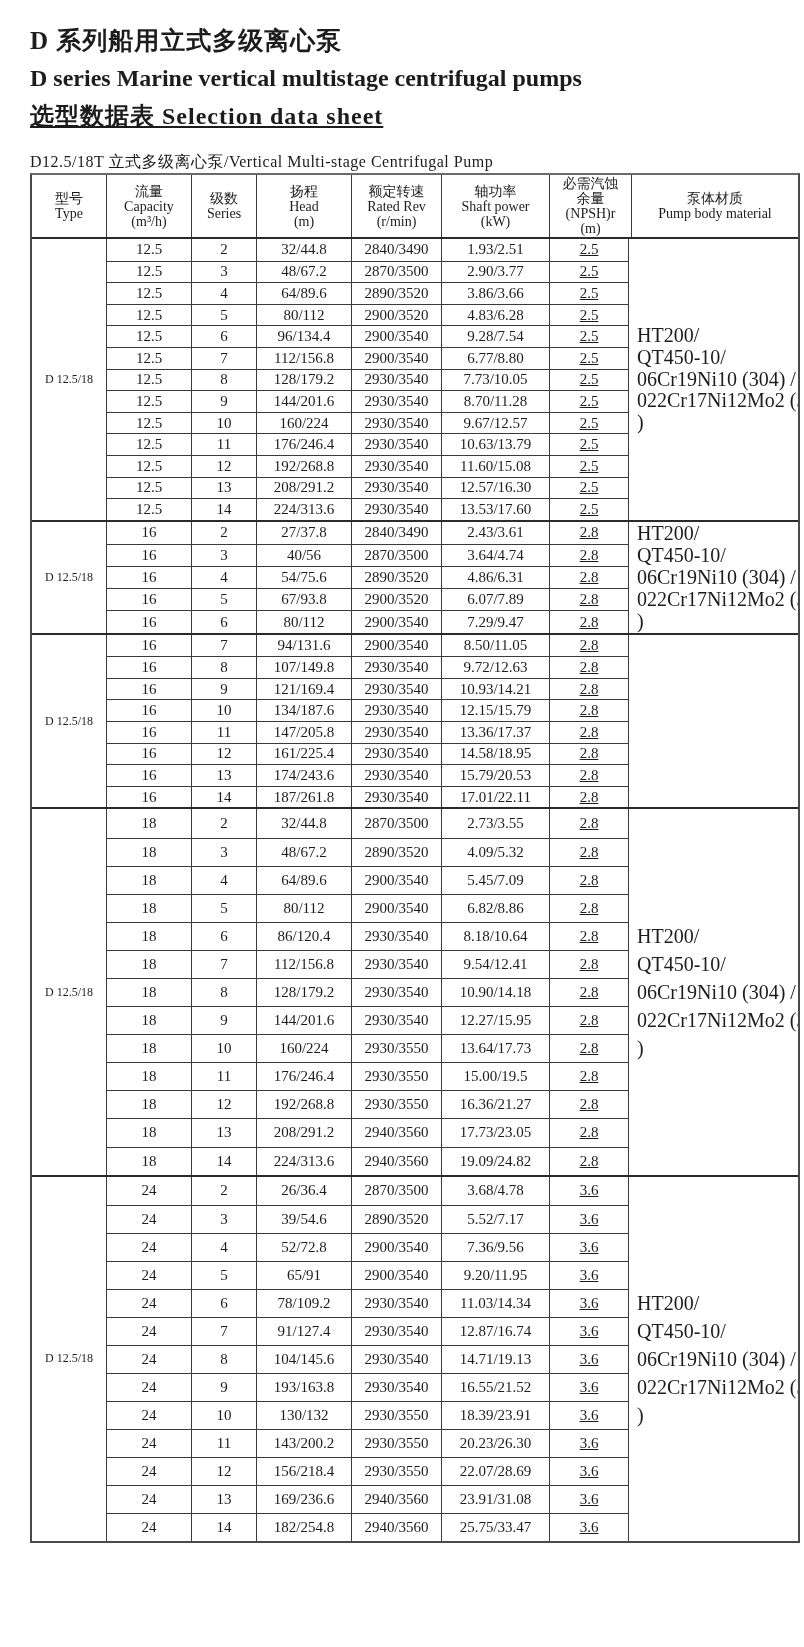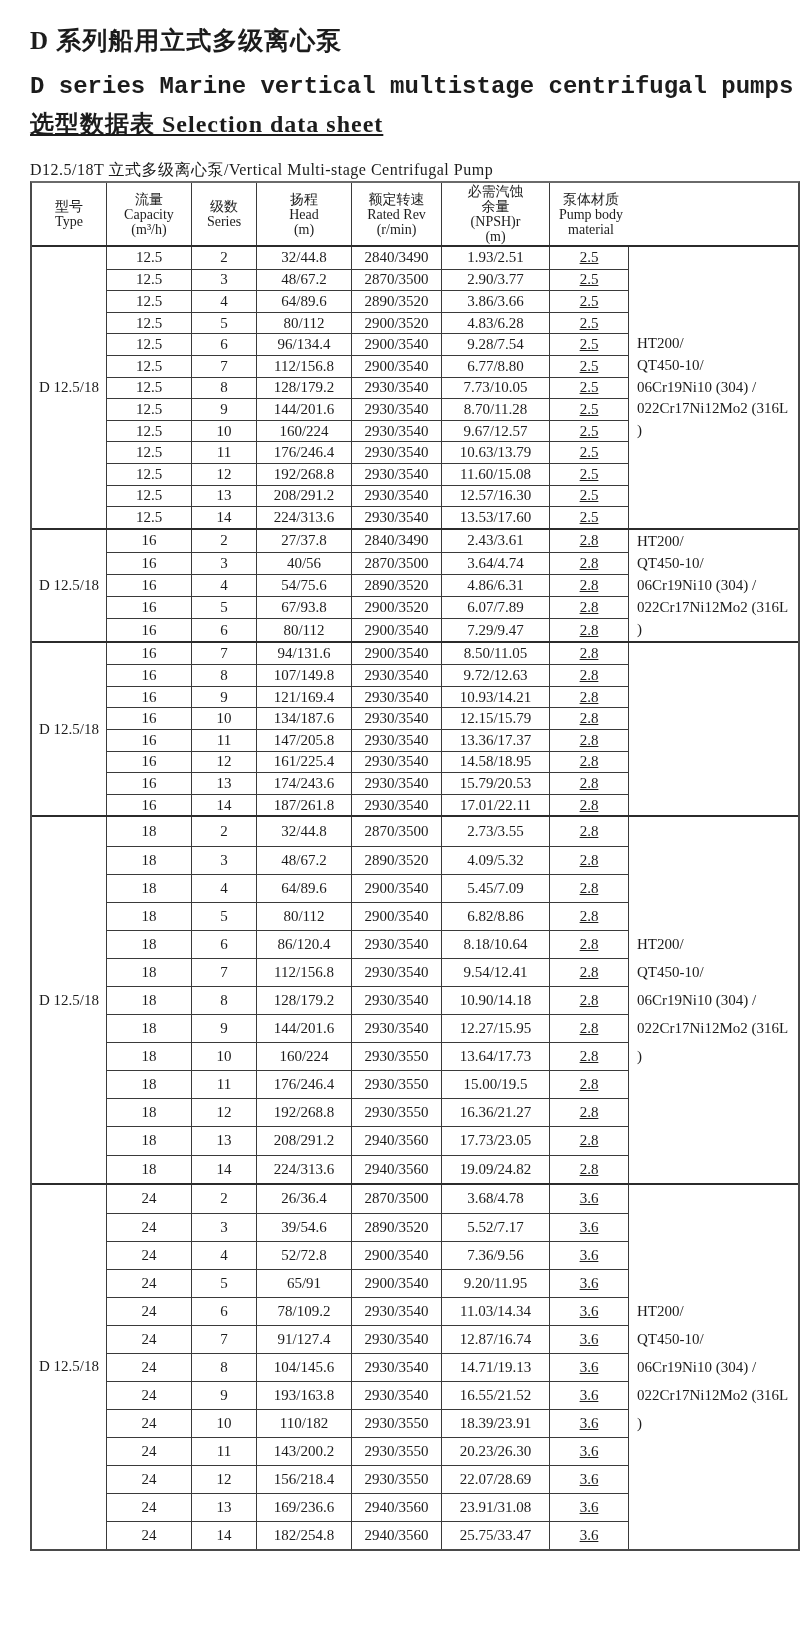--- a/index.html
+++ b/index.html
@@ -6,22 +6,22 @@
   html,body { background:#ffffff; }
   body {
     width:804px; height:1647px; overflow:hidden;
     font-family:"Liberation Serif","DejaVu Serif",serif;
     color:#1c1c1c;
     position:relative;
   }
   .page { padding:24px 0 0 30px; }
 
   
-  .title-zh   { font-size:25px; font-weight:700; letter-spacing:1px; margin-bottom:16px; }
-  .title-en   { font-size:24px; font-weight:700; margin-bottom:8px;font-family:Liberation Mono, monospace; }
+  .title-zh   { font-size:25px; font-weight:700; letter-spacing:1px; margin-bottom:8px; }
+  .title-en   { font-size:24px; font-weight:700; margin-bottom:8px; }
   .title-sub  { font-size:24px; font-weight:700; margin-bottom:20px; letter-spacing:1px;text-decoration:underline; }
   .model-line { font-size:16px; font-weight:400; letter-spacing:0.5px; }
 
   
   .sheet {
     width:770px;
     border:2px solid #4a4a4a;
     border-top-color:#6a6a6a;
   }
 
@@ -48,21 +48,21 @@
     border-top:2px solid #2b2b2b;
   }
   .block:first-of-type { border-top:none; }
   .block-1, .block-3 { --rh:21.6px; }
   .block-2 { --rh:22.2px; }
   .block-4 { --rh:28.1px; }
   .block-5 { --rh:28.0px; }
 
   .type-cell {
     display:flex; align-items:center; justify-content:center;
-    font-size:15px; white-space:nowrap;
+    font-size:12px; white-space:nowrap;
     border-right:1px solid #3a3a3a;
   }
   .rows { display:block; }
   .row {
     display:grid;
     grid-template-columns:85px 65px 95px 90px 108px 1fr;
     height:var(--rh);
     border-top:1px solid #3a3a3a;
   }
   .row:first-child { border-top:none; }
@@ -75,21 +75,21 @@
   .cell:last-child { border-right:none;text-decoration:underline; }
 
   .material-cell {
     border-left:1px solid #3a3a3a;
     display:flex; flex-direction:column; justify-content:center;
     padding-left:8px;
     overflow:hidden;
   }
   .mat-line {
     height:var(--rh); line-height:var(--rh);
-    font-size:15px; white-space:nowrap;
+    font-size:20px; white-space:nowrap;
   }
 </style>
 </head>
 <body>
 
 <div class="page">
 
   <div class="title-zh">D 系列船用立式多级离心泵</div>
   <div class="title-en">D series Marine vertical multistage centrifugal pumps</div>
   <div class="title-sub">选型数据表 Selection data sheet</div>
@@ -113,20 +113,25 @@
       </div>
       <div class="th">
         <div>扬程</div>
         <div>Head</div>
         <div>(m)</div>
       </div>
       <div class="th">
         <div>额定转速</div>
         <div>Rated Rev</div>
         <div>(r/min)</div>
+      </div>
+      <div class="th">
+        <div>轴功率</div>
+        <div>Shaft power</div>
+        <div>(kW)</div>
       </div>
       <div class="th">
         <div>必需汽蚀</div>
         <div>余量</div>
         <div>(NPSH)r</div>
         <div>(m)</div>
       </div>
       <div class="th">
         <div>泵体材质</div>
         <div>Pump body material</div>
@@ -551,21 +556,21 @@
               <div class="cell">24</div>
               <div class="cell">9</div>
               <div class="cell">193/163.8</div>
               <div class="cell">2930/3540</div>
               <div class="cell">16.55/21.52</div>
               <div class="cell">3.6</div>
             </div>
             <div class="row">
               <div class="cell">24</div>
               <div class="cell">10</div>
-              <div class="cell">110/182</div>
+              <div class="cell">130/132</div>
               <div class="cell">2930/3550</div>
               <div class="cell">18.39/23.91</div>
               <div class="cell">3.6</div>
             </div>
             <div class="row">
               <div class="cell">24</div>
               <div class="cell">11</div>
               <div class="cell">143/200.2</div>
               <div class="cell">2930/3550</div>
               <div class="cell">20.23/26.30</div>

